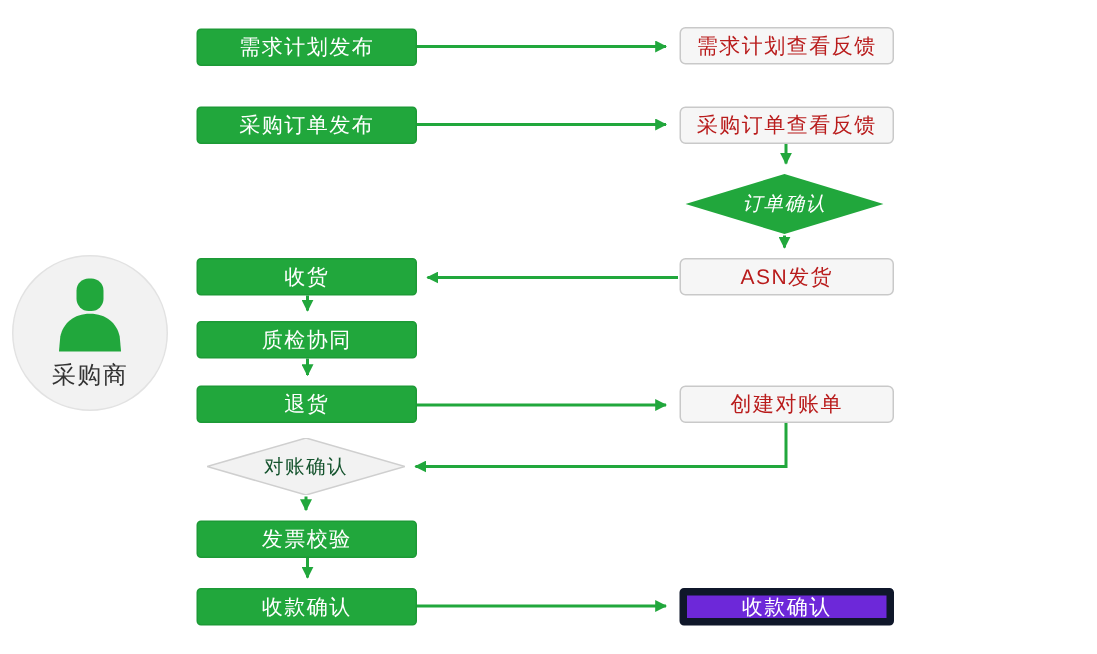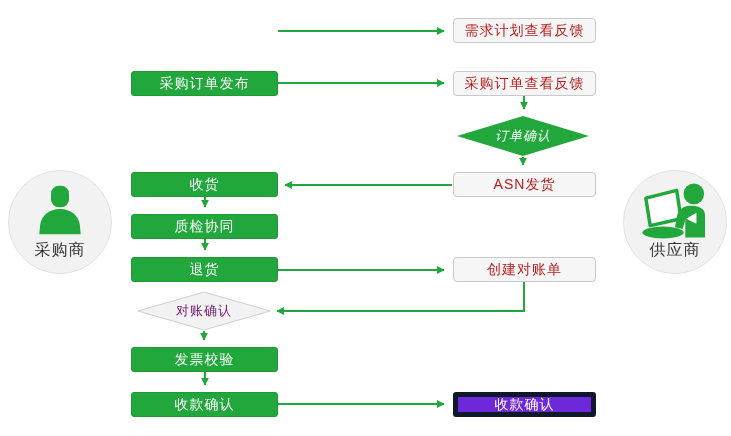--- a/index.html
+++ b/index.html
@@ -22,21 +22,21 @@
 
   
   .diamond{position:absolute;}
   .diamond svg{position:absolute;left:0;top:0;}
   .diamond .dlabel{
     position:absolute;left:0;top:0;width:100%;height:100%;
     display:flex;align-items:center;justify-content:center;
     font-size:13px;letter-spacing:1px;
   }
   .diamond.green .dlabel{color:#ffffff;font-style:italic;}
-  .diamond.plain .dlabel{color:#701a75;}
+  .diamond.plain .dlabel{color:#14532d;}
 
   
   .actor{
     position:absolute;width:104px;height:104px;border-radius:50%;
     background:#F2F2F2;border:1px solid #E2E2E2;box-sizing:border-box;
     display:flex;flex-direction:column;align-items:center;justify-content:flex-end;
   }
   .actor .icon{position:absolute;top:10px;left:0;width:100%;display:flex;justify-content:center;}
   .actor .alabel{margin-bottom:12px;font-size:16px;color:#333333;letter-spacing:1px;}
 </style>
@@ -60,20 +60,23 @@
       <path d="M205,197 V207" marker-end="url(#ah)"></path>
       <path d="M205,239 V250" marker-end="url(#ah)"></path>
       <path d="M278,270 H444" marker-end="url(#ah)"></path>
       <path d="M524,282 V311 H277" marker-end="url(#ah)"></path>
       <path d="M204,331 V340" marker-end="url(#ah)"></path>
       <path d="M205,372 V385" marker-end="url(#ah)"></path>
       <path d="M278,404 H444" marker-end="url(#ah)"></path>
     </g>
   </svg>
 
+  <div class="node green lcol" style="top:19px">
+    <span>需求计划发布</span>
+  </div>
   <div class="node green lcol" style="top:71px">
     <span>采购订单发布</span>
   </div>
   <div class="node green lcol" style="top:172px">
     <span>收货</span>
   </div>
   <div class="node green lcol" style="top:257px">
     <span>退货</span>
   </div>
   <div class="node green lcol" style="top:214px">
@@ -119,26 +122,14 @@
   <div class="actor" style="left:8px;top:170px">
     <span class="icon">
       <svg width="54" height="58" viewBox="0 0 60 62">
         <rect x="20" y="4" width="20" height="24" rx="9" fill="#21A73C"></rect>
         <path d="M30 30 C42 30 50 37 52 47 L53 58 L7 58 L8 47 C10 37 18 30 30 30 Z" fill="#21A73C"></path>
       </svg>
     </span>
     <span class="alabel">采购商</span>
   </div>
 
-  <div class="actor" style="left:623px;top:170px">
-    <span class="icon">
-      <svg width="72" height="60" viewBox="0 0 84 66">
-        <ellipse cx="28" cy="58" rx="24" ry="7" fill="#21A73C"></ellipse>
-        <polygon points="8,18 44,9 49,42 13,50" fill="#FFFFFF" stroke="#21A73C" stroke-width="4" stroke-linejoin="round"></polygon>
-        <circle cx="64" cy="13" r="12" fill="#21A73C"></circle>
-        <path d="M60 27 C50 27 45 33 44 41 L42 52 L51 54 L54 43 L54 64 L77 64 L77 38 C77 30 70 27 60 27 Z" fill="#21A73C"></path>
-        <path d="M55 42 L67 35 L67 48 Z" fill="#FFFFFF"></path>
-      </svg>
-    </span>
-    <span class="alabel">供应商</span>
-  </div>
 
 </div>
 
 </body></html>

